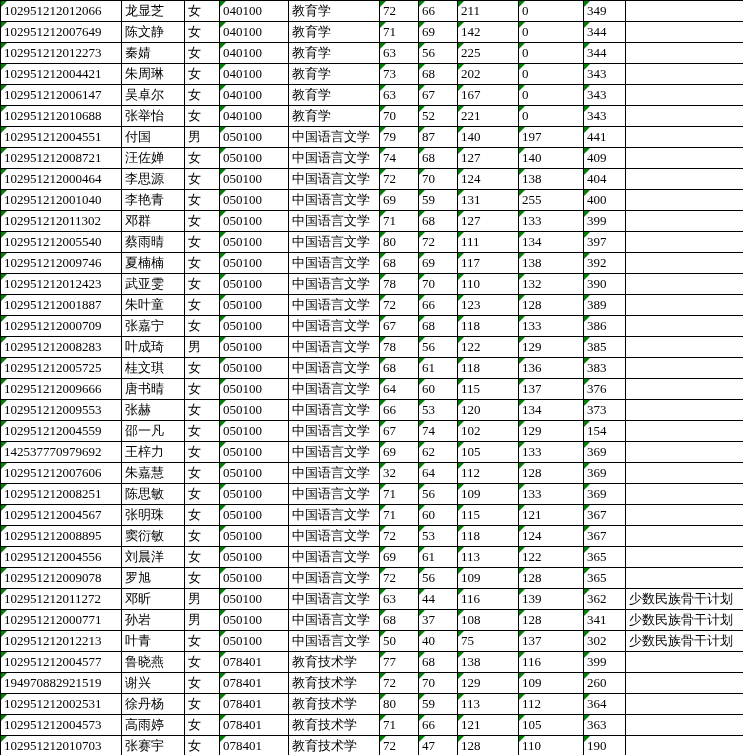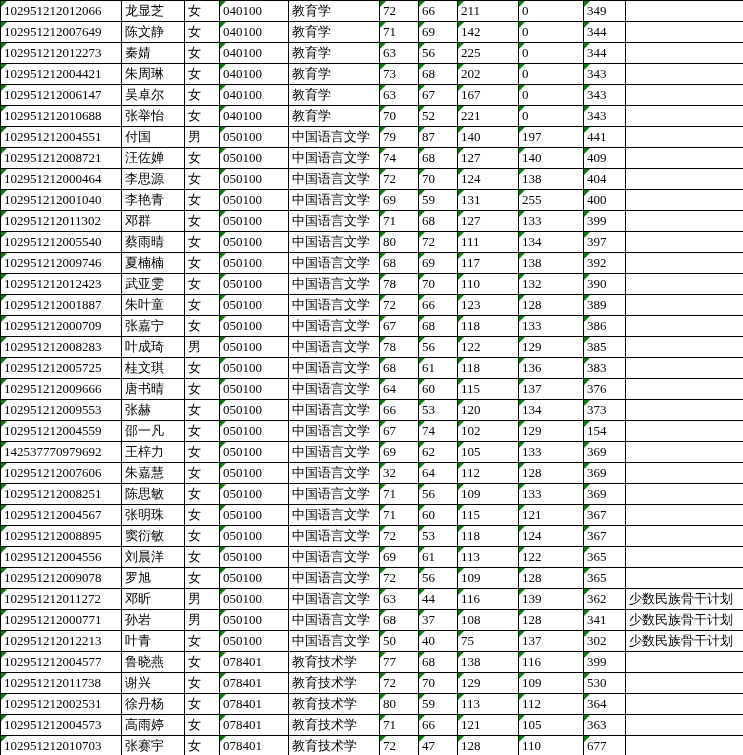--- a/index.html
+++ b/index.html
@@ -481,30 +481,30 @@
           <td><span class="tri" style="border-top-color: rgb(0, 128, 0);"></span><span>078401</span></td>
           <td><span>教育技术学</span></td>
           <td><span class="tri" style="border-top-color: rgb(0, 128, 0);"></span><span>77</span></td>
           <td><span class="tri" style="border-top-color: rgb(0, 128, 0);"></span><span>68</span></td>
           <td><span class="tri" style="border-top-color: rgb(0, 128, 0);"></span><span>138</span></td>
           <td><span class="tri" style="border-top-color: rgb(0, 128, 0);"></span><span>116</span></td>
           <td><span class="tri" style="border-top-color: rgb(0, 128, 0);"></span><span>399</span></td>
           <td><span></span></td>
         </tr>
         <tr>
-          <td><span class="tri" style="border-top-color: rgb(0, 128, 0);"></span><span>102951212011738</span></td>
+          <td><span class="tri" style="border-top-color: rgb(0, 128, 0);"></span><span>194970882921519</span></td>
           <td><span>谢兴</span></td>
           <td><span>女</span></td>
           <td><span class="tri" style="border-top-color: rgb(0, 128, 0);"></span><span>078401</span></td>
           <td><span>教育技术学</span></td>
           <td><span class="tri" style="border-top-color: rgb(0, 128, 0);"></span><span>72</span></td>
           <td><span class="tri" style="border-top-color: rgb(0, 128, 0);"></span><span>70</span></td>
           <td><span class="tri" style="border-top-color: rgb(0, 128, 0);"></span><span>129</span></td>
           <td><span class="tri" style="border-top-color: rgb(0, 128, 0);"></span><span>109</span></td>
-          <td><span class="tri" style="border-top-color: rgb(0, 128, 0);"></span><span>530</span></td>
+          <td><span class="tri" style="border-top-color: rgb(0, 128, 0);"></span><span>260</span></td>
           <td><span></span></td>
         </tr>
         <tr>
           <td><span class="tri" style="border-top-color: rgb(0, 128, 0);"></span><span>102951212002531</span></td>
           <td><span>徐丹杨</span></td>
           <td><span>女</span></td>
           <td><span class="tri" style="border-top-color: rgb(0, 128, 0);"></span><span>078401</span></td>
           <td><span>教育技术学</span></td>
           <td><span class="tri" style="border-top-color: rgb(0, 128, 0);"></span><span>80</span></td>
           <td><span class="tri" style="border-top-color: rgb(0, 128, 0);"></span><span>59</span></td>
@@ -529,18 +529,18 @@
         <tr>
           <td><span class="tri" style="border-top-color: rgb(0, 128, 0);"></span><span>102951212010703</span></td>
           <td><span>张赛宇</span></td>
           <td><span>女</span></td>
           <td><span class="tri" style="border-top-color: rgb(0, 128, 0);"></span><span>078401</span></td>
           <td><span>教育技术学</span></td>
           <td><span class="tri" style="border-top-color: rgb(0, 128, 0);"></span><span>72</span></td>
           <td><span class="tri" style="border-top-color: rgb(0, 128, 0);"></span><span>47</span></td>
           <td><span class="tri" style="border-top-color: rgb(0, 128, 0);"></span><span>128</span></td>
           <td><span class="tri" style="border-top-color: rgb(0, 128, 0);"></span><span>110</span></td>
-          <td><span class="tri" style="border-top-color: rgb(0, 128, 0);"></span><span>677</span></td>
+          <td><span class="tri" style="border-top-color: rgb(0, 128, 0);"></span><span>190</span></td>
           <td><span></span></td>
         </tr>
       </tbody>
   </table>
 </div>
 
 </body></html>

